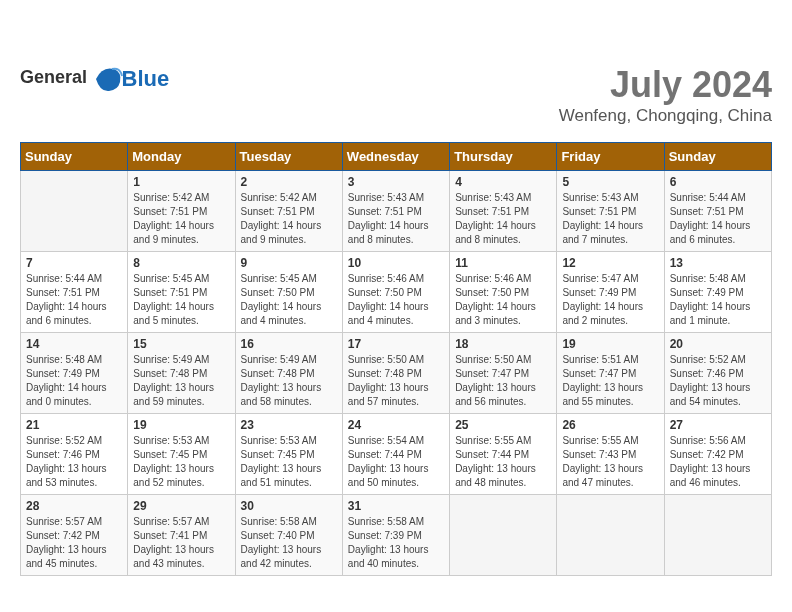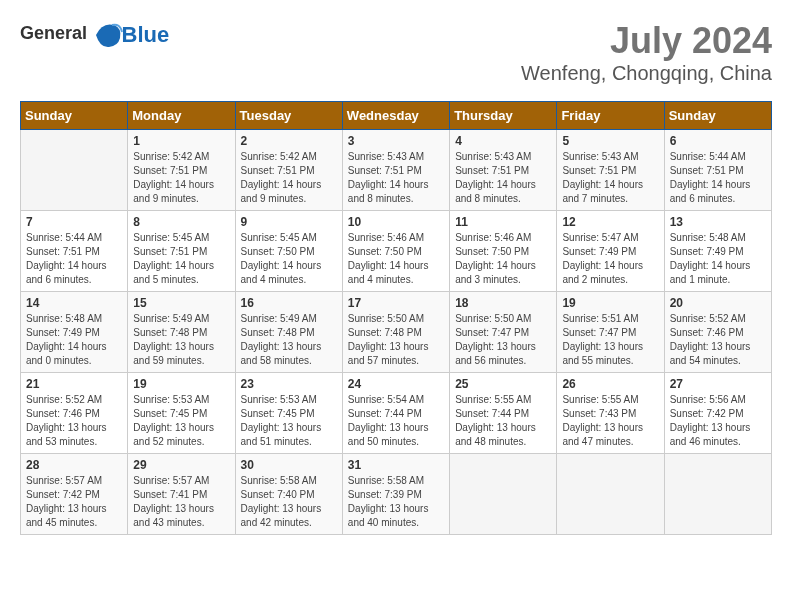--- a/index.html
+++ b/index.html
@@ -8,40 +8,41 @@
       background: #fff;
       width: 792px;
       min-height: 612px;
       padding: 20px;
     }
     .header {
       display: flex;
       justify-content: space-between;
       align-items: flex-start;
       margin-bottom: 16px;
+      margin-top: 44px;
     }
     .logo {
       display: flex;
       align-items: center;
     }
     .logo-icon {
       width: 30px;
       height: 30px;
       margin-left: 2px;
     }
     .title-block {
       text-align: right;
     }
     .month-year {
       font-size: 36px;
       font-weight: bold;
       color: #737373;
     }
     .location {
-      font-size: 20px;
+      font-size: 17px;
       color: #555;
     }
     table {
       width: 100%;
       border-collapse: collapse;
       table-layout: fixed;
     }
     thead tr {
       background-color: #a16207;
     }

